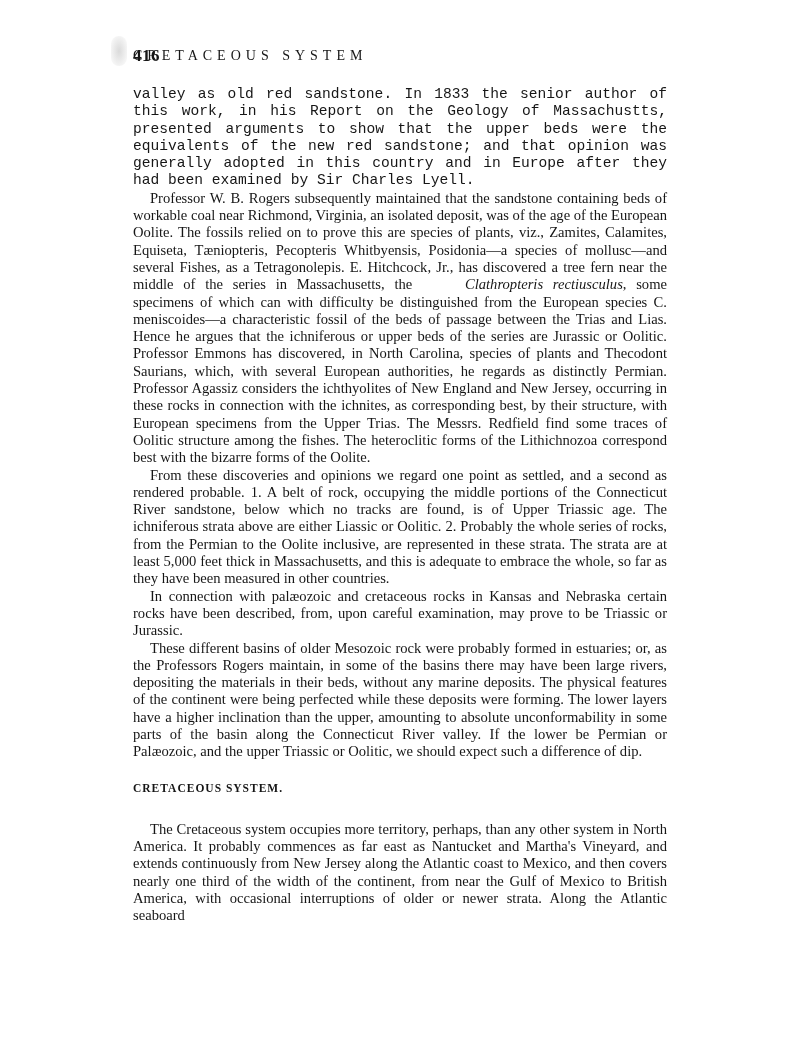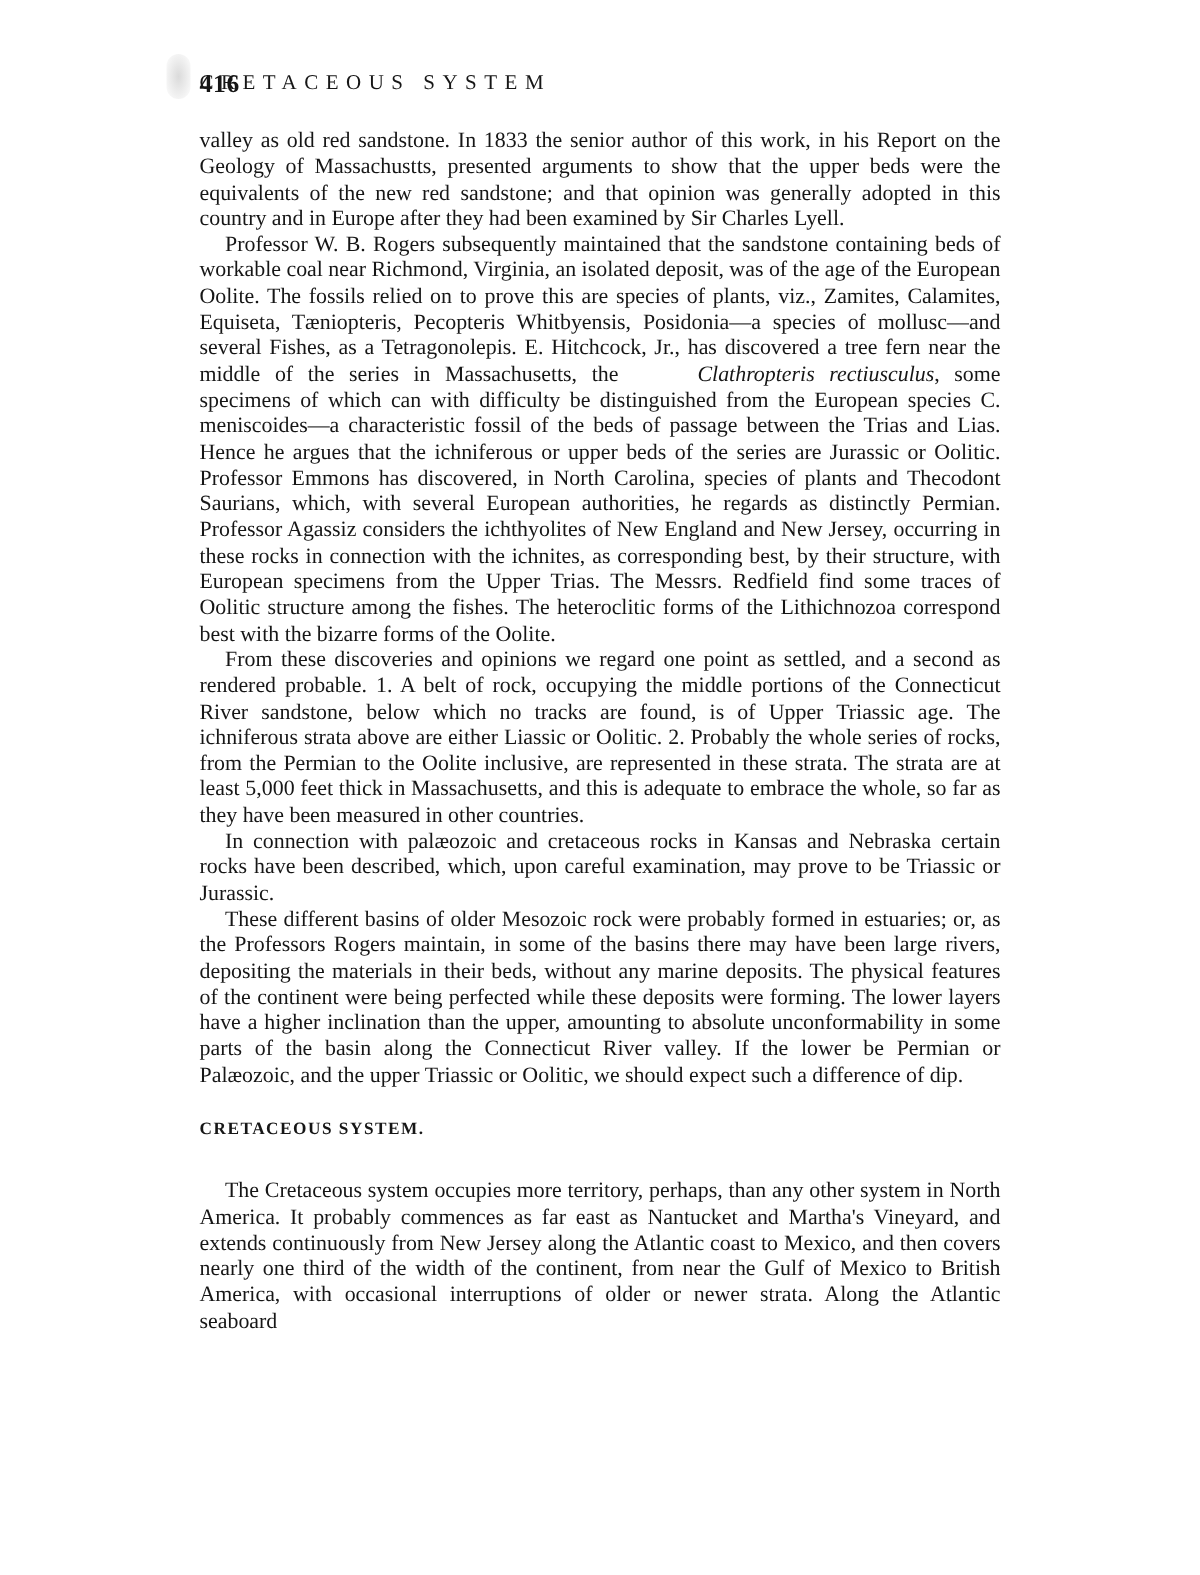--- a/index.html
+++ b/index.html
@@ -9,38 +9,38 @@
     font-family: "Liberation Serif", "DejaVu Serif", serif;
     color: #161616;
   }
   .running-head { position: relative; height: 22px; margin-bottom: 18px; }
   .page-number { position: absolute; left: 0; top: 0; font-size: 17px; font-weight: bold; letter-spacing: 0.5px; }
   .header-title { position: absolute; left: 0; right: 0; top: 2px; font-size: 14px; letter-spacing: 5px; }
   .smudge { position: absolute; left: -22px; top: -10px; width: 16px; height: 30px; border-radius: 8px;
     background: radial-gradient(ellipse at center, rgba(150,150,150,0.35), rgba(255,255,255,0)); }
   .body-text { font-size: 14.6px; line-height: 17.3px; text-align: justify; }
   .body-text p { margin: 0; text-indent: 17px; }
-  .body-text p.cont { text-indent: 0; }
+  .body-text p.cont { text-indent: 0; font-family: Liberation Mono, monospace; }
   .section-heading { text-align: left; font-size: 11.5px; font-weight: bold; letter-spacing: 1px; margin: 19px 0 24px 0; }
   em { font-style: italic; margin-left: 43px; }
 </style>
 </head>
 <body>
 
 <div class="page">
   <div class="running-head">
     <span class="smudge"></span>
     <span class="page-number">416</span>
     <div class="header-title">CRETACEOUS SYSTEM</div>
   </div>
 
   <div class="body-text">
     <p class="cont">valley as old red sandstone. In 1833 the senior author of this work, in his Report on the Geology of Massachustts, presented arguments to show that the upper beds were the equivalents of the new red sandstone; and that opinion was generally adopted in this country and in Europe after they had been examined by Sir Charles Lyell.</p>
     <p><span>Professor W. B. Rogers subsequently maintained that the sandstone containing beds of workable coal near Richmond, Virginia, an isolated deposit, was of the age of the European Oolite. The fossils relied on to prove this are species of plants, viz., Zamites, Calamites, Equiseta, Tæniopteris, Pecopteris Whitbyensis, Posidonia—a species of mollusc—and several Fishes, as a Tetragonolepis. E. Hitchcock, Jr., has discovered a tree fern near the middle of the series in Massachusetts, the </span><em>Clathropteris rectiusculus</em><span>, some specimens of which can with difficulty be distinguished from the European species C. meniscoides—a characteristic fossil of the beds of passage between the Trias and Lias. Hence he argues that the ichniferous or upper beds of the series are Jurassic or Oolitic. Professor Emmons has discovered, in North Carolina, species of plants and Thecodont Saurians, which, with several European authorities, he regards as distinctly Permian. Professor Agassiz considers the ichthyolites of New England and New Jersey, occurring in these rocks in connection with the ichnites, as corresponding best, by their structure, with European specimens from the Upper Trias. The Messrs. Redfield find some traces of Oolitic structure among the fishes. The heteroclitic forms of the Lithichnozoa correspond best with the bizarre forms of the Oolite.</span></p>
     <p>From these discoveries and opinions we regard one point as settled, and a second as rendered probable. 1. A belt of rock, occupying the middle portions of the Connecticut River sandstone, below which no tracks are found, is of Upper Triassic age. The ichniferous strata above are either Liassic or Oolitic. 2. Probably the whole series of rocks, from the Permian to the Oolite inclusive, are represented in these strata. The strata are at least 5,000 feet thick in Massachusetts, and this is adequate to embrace the whole, so far as they have been measured in other countries.</p>
-    <p>In connection with palæozoic and cretaceous rocks in Kansas and Nebraska certain rocks have been described, which, upon careful examination, may prove to be Triassic or Jurassic.</p>
+    <p>In connection with palæozoic and cretaceous rocks in Kansas and Nebraska certain rocks have been described, from, upon careful examination, may prove to be Triassic or Jurassic.</p>
     <p>These different basins of older Mesozoic rock were probably formed in estuaries; or, as the Professors Rogers maintain, in some of the basins there may have been large rivers, depositing the materials in their beds, without any marine deposits. The physical features of the continent were being perfected while these deposits were forming. The lower layers have a higher inclination than the upper, amounting to absolute unconformability in some parts of the basin along the Connecticut River valley. If the lower be Permian or Palæozoic, and the upper Triassic or Oolitic, we should expect such a difference of dip.</p>
 
     <div class="section-heading">CRETACEOUS SYSTEM.</div>
 
     <p>The Cretaceous system occupies more territory, perhaps, than any other system in North America. It probably commences as far east as Nantucket and Martha's Vineyard, and extends continuously from New Jersey along the Atlantic coast to Mexico, and then covers nearly one third of the width of the continent, from near the Gulf of Mexico to British America, with occasional interruptions of older or newer strata. Along the Atlantic seaboard</p>
   </div>
 </div>
 
 </body></html>

